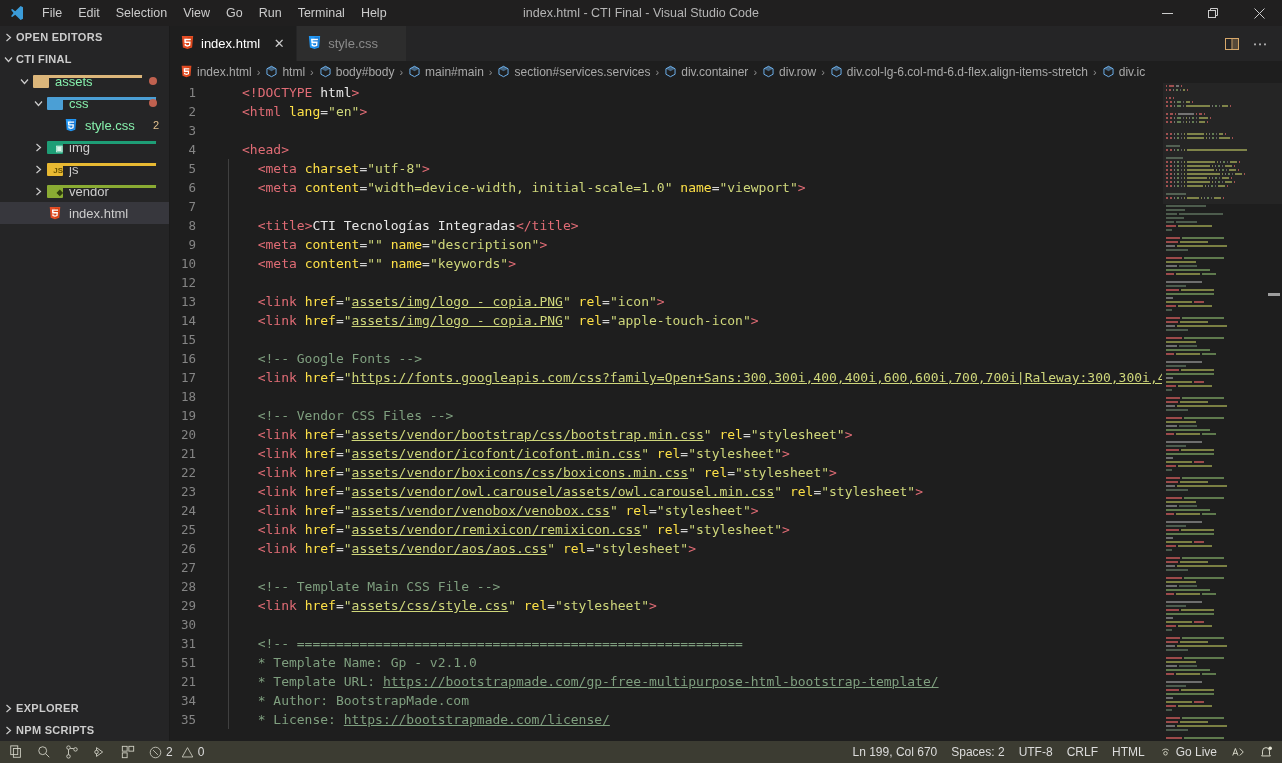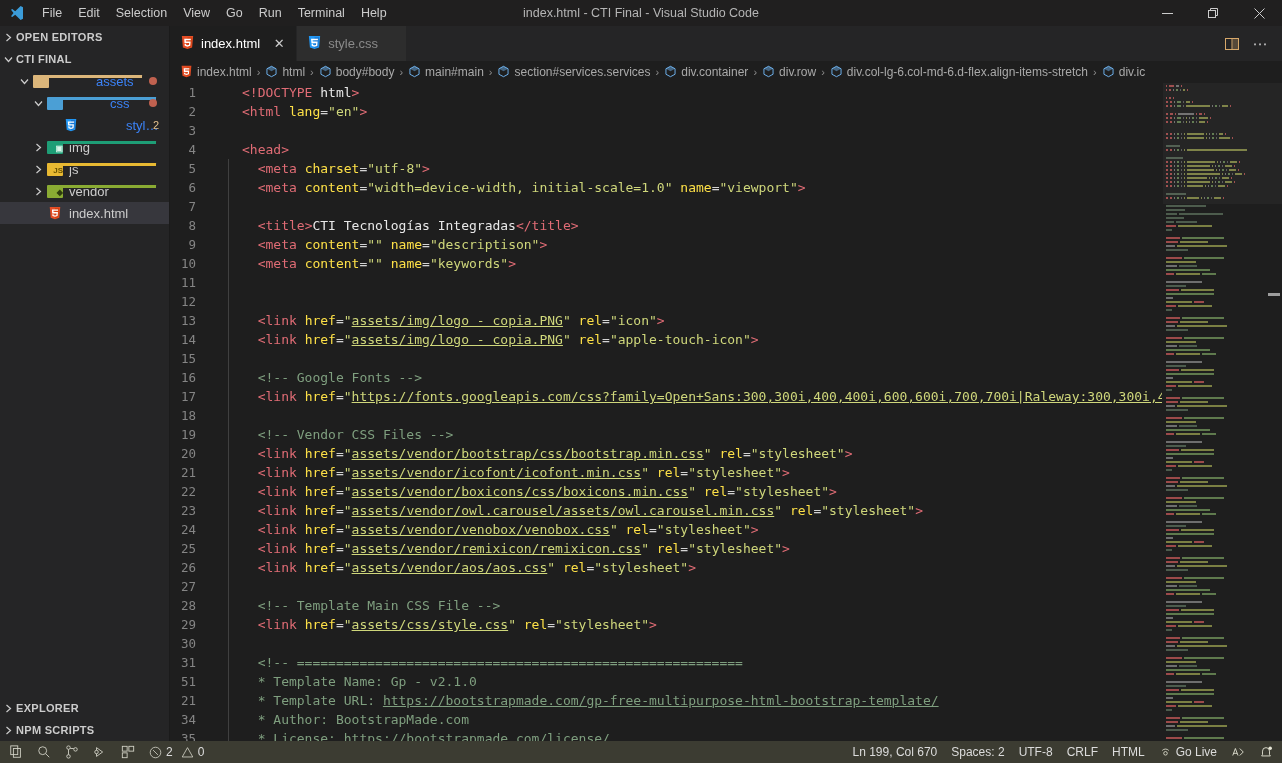--- a/index.html
+++ b/index.html
@@ -58,21 +58,21 @@
     color:#cccccc;
   }
   .chev svg { display:block; }
   .fi { width:18px; flex:0 0 18px; display:flex; align-items:center; justify-content:center; margin-right:5px; }
   .rlabel { flex:0 1 auto; overflow:hidden; text-overflow:ellipsis; }
   .badge-dot {
     position:absolute; right:12px; width:8px; height:8px; border-radius:50%;
     background:#c0614f;
   }
   .badge-num { position:absolute; right:10px; font-size:11px; color:#e2c08d; }
-  .mod { color:#3b82f6;margin-left:41px; }
+  .mod { color:#86efac; }
   .sb-bottom { flex:0 0 auto; }
 
   
   .folder { width:16px; height:13px; position:relative; }
   .folder .tab { position:absolute; left:0; top:0; width:7px; height:3px; border-radius:1px 1px 0 0; }
   .folder .body { position:absolute; left:0; top:2.5px; width:16px; height:10.5px; border-radius:1px; }
   .folder .glyph { position:absolute; right:0px; top:3.5px; font-size:8px; line-height:9px; font-weight:bold; }
 
   
   .editor-area { flex:1 1 auto; display:flex; flex-direction:column; min-width:0; background:#1e1e1e; }
@@ -464,21 +464,20 @@
             <div class="cline"><div class="lnum">1</div><div class="ltext noguide"><span class="tg">&lt;</span><span class="doc">!DOCTYPE</span><span class="txt"> html</span><span class="tg">&gt;</span></div></div>
             <div class="cline"><div class="lnum">2</div><div class="ltext noguide"><span class="tg">&lt;</span><span class="tgn">html</span><span class="txt"> </span><span class="at">lang</span><span class="eq">=</span><span class="st">"en"</span><span class="tg">&gt;</span></div></div>
             <div class="cline"><div class="lnum">3</div><div class="ltext noguide"></div></div>
             <div class="cline"><div class="lnum">4</div><div class="ltext noguide"><span class="tg">&lt;</span><span class="tgn">head</span><span class="tg">&gt;</span></div></div>
             <div class="cline"><div class="lnum">5</div><div class="ltext"><span class="tg">  &lt;</span><span class="tgn">meta</span><span class="txt"> </span><span class="at">charset</span><span class="eq">=</span><span class="st">"utf-8"</span><span class="tg">&gt;</span></div></div>
             <div class="cline"><div class="lnum">6</div><div class="ltext"><span class="tg">  &lt;</span><span class="tgn">meta</span><span class="txt"> </span><span class="at">content</span><span class="eq">=</span><span class="st">"width=device-width, initial-scale=1.0"</span><span class="txt"> </span><span class="at">name</span><span class="eq">=</span><span class="st">"viewport"</span><span class="tg">&gt;</span></div></div>
             <div class="cline"><div class="lnum">7</div><div class="ltext"></div></div>
             <div class="cline"><div class="lnum">8</div><div class="ltext"><span class="tg">  &lt;</span><span class="tgn">title</span><span class="tg">&gt;</span><span class="txt">CTI Tecnologías Integradas</span><span class="tg">&lt;/</span><span class="tgn">title</span><span class="tg">&gt;</span></div></div>
             <div class="cline"><div class="lnum">9</div><div class="ltext"><span class="tg">  &lt;</span><span class="tgn">meta</span><span class="txt"> </span><span class="at">content</span><span class="eq">=</span><span class="st">""</span><span class="txt"> </span><span class="at">name</span><span class="eq">=</span><span class="st">"descriptison"</span><span class="tg">&gt;</span></div></div>
             <div class="cline"><div class="lnum">10</div><div class="ltext"><span class="tg">  &lt;</span><span class="tgn">meta</span><span class="txt"> </span><span class="at">content</span><span class="eq">=</span><span class="st">""</span><span class="txt"> </span><span class="at">name</span><span class="eq">=</span><span class="st">"keywords"</span><span class="tg">&gt;</span></div></div>
-            <div class="cline"><div class="lnum">11</div><div class="ltext"></div></div>
             <div class="cline"><div class="lnum">12</div><div class="ltext"></div></div>
             <div class="cline"><div class="lnum">13</div><div class="ltext"><span class="tg">  &lt;</span><span class="tgn">link</span><span class="txt"> </span><span class="at">href</span><span class="eq">=</span><span class="st">"</span><span class="stl">assets/img/logo - copia.PNG</span><span class="st">"</span><span class="txt"> </span><span class="at">rel</span><span class="eq">=</span><span class="st">"icon"</span><span class="tg">&gt;</span></div></div>
             <div class="cline"><div class="lnum">14</div><div class="ltext"><span class="tg">  &lt;</span><span class="tgn">link</span><span class="txt"> </span><span class="at">href</span><span class="eq">=</span><span class="st">"</span><span class="stl">assets/img/logo - copia.PNG</span><span class="st">"</span><span class="txt"> </span><span class="at">rel</span><span class="eq">=</span><span class="st">"apple-touch-icon"</span><span class="tg">&gt;</span></div></div>
             <div class="cline"><div class="lnum">15</div><div class="ltext"></div></div>
             <div class="cline"><div class="lnum">16</div><div class="ltext"><span class="cm">  &lt;!-- Google Fonts --&gt;</span></div></div>
             <div class="cline"><div class="lnum">17</div><div class="ltext"><span class="tg">  &lt;</span><span class="tgn">link</span><span class="txt"> </span><span class="at">href</span><span class="eq">=</span><span class="st">"</span><span class="stl">https://fonts.googleapis.com/css?family=Open+Sans:300,300i,400,400i,600,600i,700,700i|Raleway:300,300i,4</span></div></div>
             <div class="cline"><div class="lnum">18</div><div class="ltext"></div></div>
             <div class="cline"><div class="lnum">19</div><div class="ltext"><span class="cm">  &lt;!-- Vendor CSS Files --&gt;</span></div></div>
             <div class="cline"><div class="lnum">20</div><div class="ltext"><span class="tg">  &lt;</span><span class="tgn">link</span><span class="txt"> </span><span class="at">href</span><span class="eq">=</span><span class="st">"</span><span class="stl">assets/vendor/bootstrap/css/bootstrap.min.css</span><span class="st">"</span><span class="txt"> </span><span class="at">rel</span><span class="eq">=</span><span class="st">"stylesheet"</span><span class="tg">&gt;</span></div></div>
             <div class="cline"><div class="lnum">21</div><div class="ltext"><span class="tg">  &lt;</span><span class="tgn">link</span><span class="txt"> </span><span class="at">href</span><span class="eq">=</span><span class="st">"</span><span class="stl">assets/vendor/icofont/icofont.min.css</span><span class="st">"</span><span class="txt"> </span><span class="at">rel</span><span class="eq">=</span><span class="st">"stylesheet"</span><span class="tg">&gt;</span></div></div>

